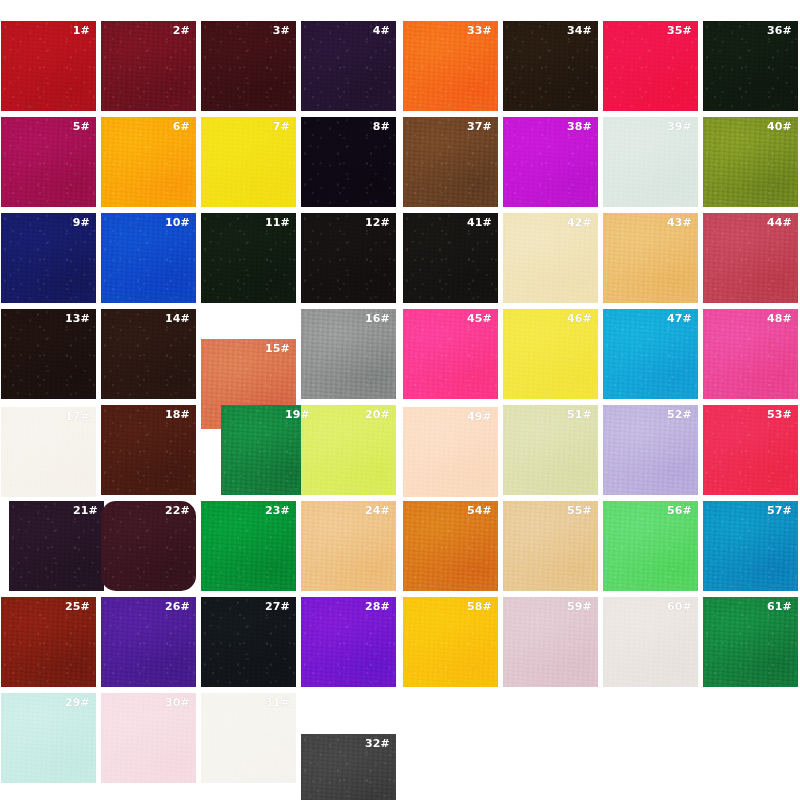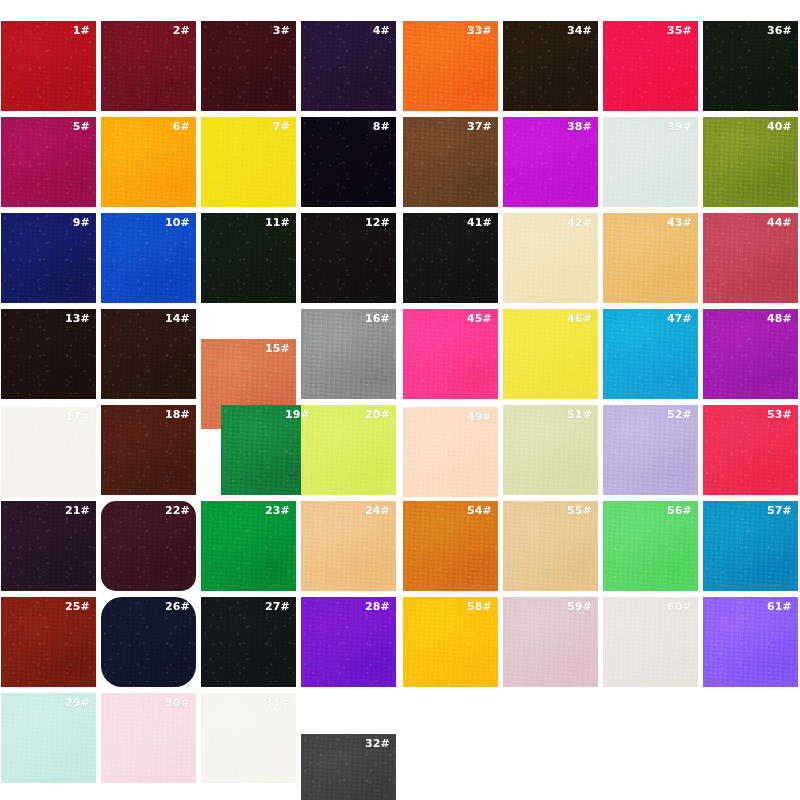--- a/index.html
+++ b/index.html
@@ -167,36 +167,36 @@
       </div>
       <div class="swatch" style="background-color: rgb(75, 28, 18);">
         <span class="swatch-label">18#</span>
       </div>
       <div class="swatch" style="background-color: #15803d; margin-left: 20px;">
         <span class="swatch-label">19#</span>
       </div>
       <div class="swatch" style="background-color: rgb(220, 237, 96);">
         <span class="swatch-label">20#</span>
       </div>
-      <div class="swatch" style="background-color: rgb(38, 21, 38);">
+      <div class="swatch" style="background-color: rgb(38, 21, 38); margin-left: 8px;">
         <span class="swatch-label">21#</span>
       </div>
       <div class="swatch" style="background-color: rgb(58, 21, 32); border-radius: 15px;">
         <span class="swatch-label">22#</span>
       </div>
       <div class="swatch" style="background-color: rgb(6, 145, 53);">
         <span class="swatch-label">23#</span>
       </div>
       <div class="swatch" style="background-color: rgb(238, 194, 132);">
         <span class="swatch-label">24#</span>
       </div>
       <div class="swatch" style="background-color: rgb(126, 29, 17);">
         <span class="swatch-label">25#</span>
       </div>
-      <div class="swatch" style="background-color: #0f172a; border-radius: 21px;">
+      <div class="swatch" style="background-color: #4c1d95;">
         <span class="swatch-label">26#</span>
       </div>
       <div class="swatch" style="background-color: rgb(18, 22, 26);">
         <span class="swatch-label">27#</span>
       </div>
       <div class="swatch" style="background-color: rgb(116, 24, 208);">
         <span class="swatch-label">28#</span>
       </div>
       <div class="swatch" style="background-color: rgb(201, 236, 230);">
         <span class="swatch-label">29#</span>
@@ -250,21 +250,21 @@
       </div>
       <div class="swatch" style="background-color: rgb(251, 58, 143);">
         <span class="swatch-label">45#</span>
       </div>
       <div class="swatch" style="background-color: rgb(244, 230, 65);">
         <span class="swatch-label">46#</span>
       </div>
       <div class="swatch" style="background-color: rgb(20, 166, 216);">
         <span class="swatch-label">47#</span>
       </div>
-      <div class="swatch" style="background-color: #a21caf; padding-left: 20px;">
+      <div class="swatch" style="background-color: #ec4899; padding-left: 20px;">
         <span class="swatch-label">48#</span>
       </div>
       <div class="swatch row-break" style="background-color: rgb(251, 220, 194);">
         <span class="swatch-label">49#</span>
       </div>
       <div class="swatch" style="background-color: rgb(221, 224, 174);">
         <span class="swatch-label">51#</span>
       </div>
       <div class="swatch" style="background-color: rgb(189, 177, 222);">
         <span class="swatch-label">52#</span>
@@ -286,17 +286,17 @@
       </div>
       <div class="swatch" style="background-color: rgb(250, 194, 13);">
         <span class="swatch-label">58#</span>
       </div>
       <div class="swatch" style="background-color: rgb(224, 198, 207);">
         <span class="swatch-label">59#</span>
       </div>
       <div class="swatch" style="background-color: rgb(234, 229, 224);">
         <span class="swatch-label">60#</span>
       </div>
-      <div class="swatch" style="background-color: #8b5cf6;">
+      <div class="swatch" style="background-color: #15803d;">
         <span class="swatch-label">61#</span>
       </div>
     </div>
 </div>
 
 </body></html>

